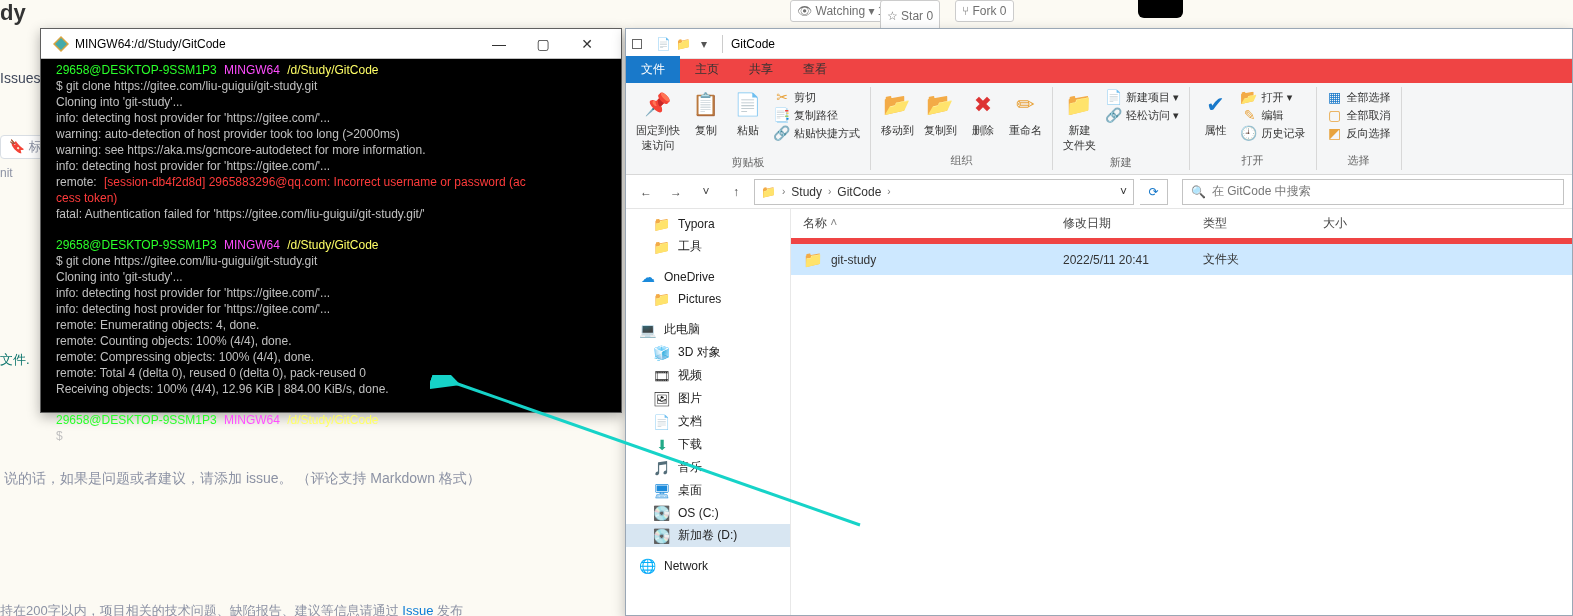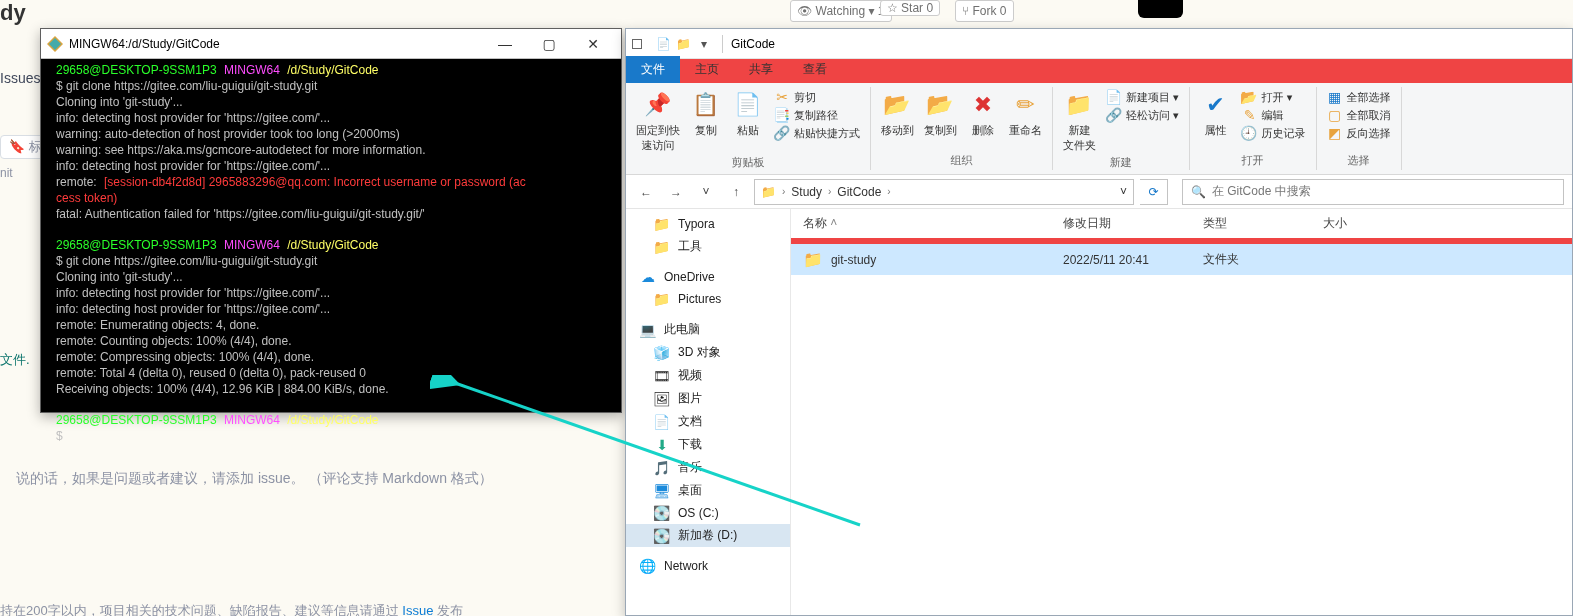--- a/index.html
+++ b/index.html
@@ -4,33 +4,33 @@
 <style>
 * { margin:0; padding:0; box-sizing:border-box; font-family:"Microsoft YaHei","Segoe UI",Arial,sans-serif; }
 body { width:1573px; height:616px; background:#fff; overflow:hidden; position:relative; font-size:12px; color:#333; }
 
 
 .bg-page { position:absolute; left:0; top:0; width:100%; height:100%; background:#fcfaf3; }
 .bg-title { position:absolute; left:0; top:0; font-size:22px; font-weight:600; color:#333; }
 .bg-issues { position:absolute; left:0; top:70px; font-size:14px; color:#40485b; }
 .bg-tag { position:absolute; left:0; top:135px; font-size:13px; color:#8c92a4; border:1px solid #d9dee4; border-radius:4px; padding:2px 8px; background:#fff;}
 .bg-commit { position:absolute; left:0; top:166px; font-size:12px; color:#8c92a4;}
-.bg-issueinfo { position:absolute; left:16px; top:470px; font-size:14px; color:#8c92a4; }
+.bg-issueinfo { position:absolute; left:4px; top:470px; font-size:14px; color:#8c92a4; }
 .bg-issuenote { position:absolute; left:0; top:602px; font-size:13px; color:#8c92a4; }
 .bg-issuenote a{ color:#0c7cd5; text-decoration:none;}
 .bg-filelabel { position:absolute; left:0; top:351px; font-size:13px; color:#0f766e; }
 .bg-watch { position:absolute; left:790px; top:0; font-size:12px; color:#707070; border:1px solid #ccc; border-radius:3px; padding:3px 6px; background:#fff;}
-.bg-star { position:absolute; left:880px; top:0; font-size:12px; color:#707070; border:1px solid #ccc; border-radius:3px; padding:0 6px; background:#fff;}
+.bg-star { position:absolute; left:880px; top:0; font-size:12px; color:#707070; border:1px solid #ccc; border-radius:3px; padding:8px 6px; background:#fff;}
 .bg-fork { position:absolute; left:955px; top:0; font-size:12px; color:#707070; border:1px solid #ccc; border-radius:3px; padding:3px 6px; background:#fff;}
 .bg-csdn { position:absolute; right:10px; bottom:4px; font-size:13px; color:#b8b8b8; }
 .bg-avatar{ position:absolute; right:390px; top:0; width:45px; height:18px; background:#000; border-radius:0 0 6px 6px;}
 
 
 .term { position:absolute; left:40px; top:28px; width:582px; height:385px; background:#000; border:1px solid #5f5f5f; box-shadow:0 4px 12px rgba(0,0,0,.3); }
-.term-title { height:30px; background:#fff; display:flex; align-items:center; padding:0 6px; border-bottom:1px solid #c0c0c0;}
+.term-title { height:30px; background:#fff; display:flex; align-items:center; padding:0 12px; border-bottom:1px solid #c0c0c0;}
 .term-icon { width:16px; height:16px; margin-right:6px; }
 .term-title-text { flex:1; font-size:12px; color:#000; }
 .term-btns { display:flex; }
 .term-btn { width:44px; height:28px; display:flex; align-items:center; justify-content:center; font-size:14px; }
 .term-body { padding:4px 15px; font:12px/15px "Consolas","Courier New",monospace; color:#c0c0c0; white-space:pre; overflow:hidden;}
 .tg { color:#2aff2a; }
 .tm { color:#ff4dff; }
 .ty { color:#ffff66; }
 .tr { color:#ff3b3b; }
 .tw { color:#c0c0c0; }

